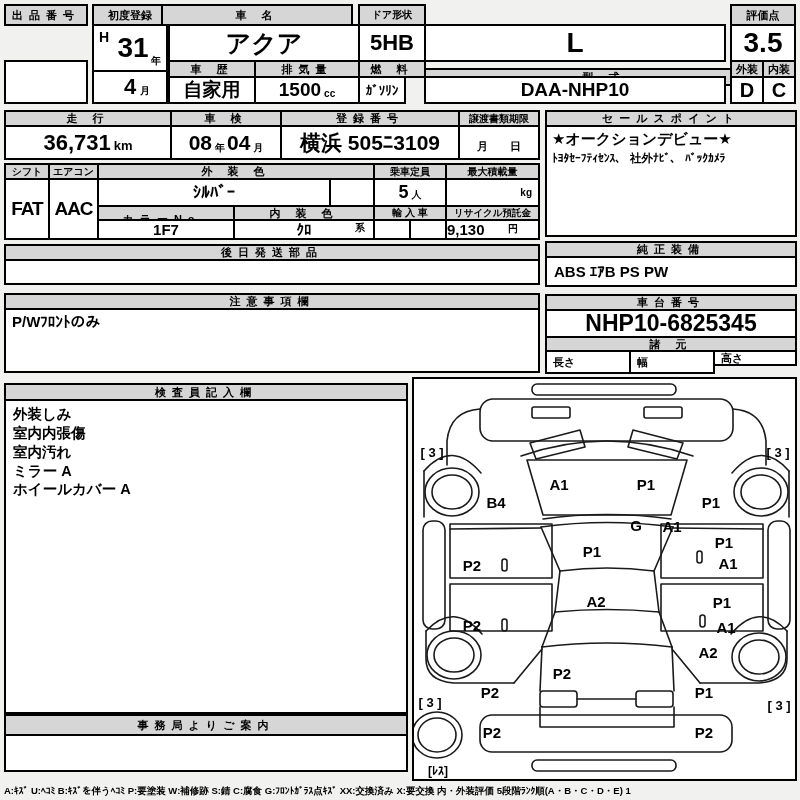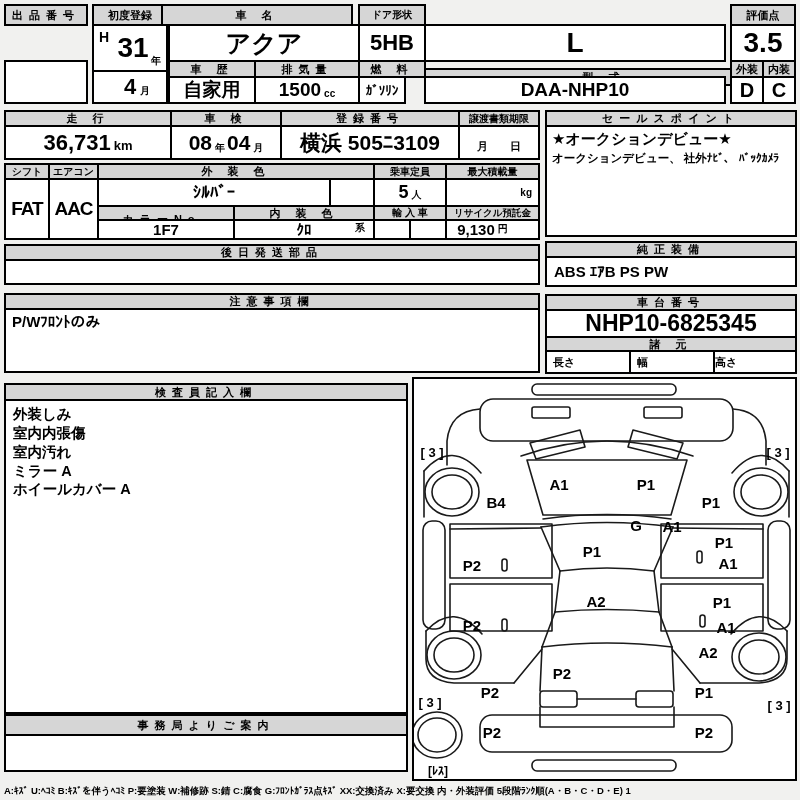--- a/index.html
+++ b/index.html
@@ -92,21 +92,21 @@
     <span class="unit">月</span>
   </div>
   <div class="c h w" style="left:280px;top:110px;width:180px;height:17px">登録番号</div>
   <div class="c" style="left:280px;top:125px;width:180px;height:35px;font-size:21px">横浜 505ﾆ3109</div>
   <div class="c h t" style="left:458px;top:110px;width:82px;height:17px">譲渡書類期限</div>
   <div class="c" style="left:458px;top:125px;width:82px;height:35px;align-items:flex-end;padding-bottom:4px;font-size:11px">月　　日</div>
 
   <div class="c h w" style="left:545px;top:110px;width:252px;height:17px">セールスポイント</div>
   <div class="c blk" style="left:545px;top:125px;width:252px;height:112px;padding:3px 5px">
     <div style="font-size:15px">★オークションデビュー★</div>
-    <div style="font-size:11.5px;margin-top:2px">オークションデビュー、 社外ﾅﾋﾞ、 ﾊﾞｯｸｶﾒﾗ</div>
+    <div style="font-size:11.5px;margin-top:2px">ﾄﾖﾀｾｰﾌﾃｨｾﾝｽ、 社外ﾅﾋﾞ、 ﾊﾞｯｸｶﾒﾗ</div>
   </div>
 
   <div class="c h t" style="left:4px;top:163px;width:46px;height:17px">シフト</div>
   <div class="c" style="left:4px;top:178px;width:46px;height:62px;font-size:19px;letter-spacing:-1px">FAT</div>
   <div class="c h t" style="left:48px;top:163px;width:51px;height:17px">エアコン</div>
   <div class="c" style="left:48px;top:178px;width:51px;height:62px;font-size:19px;letter-spacing:-1px">AAC</div>
 
   <div class="c h w" style="left:97px;top:163px;width:278px;height:17px">外 装 色</div>
   <div class="c" style="left:97px;top:178px;width:234px;height:29px;font-size:17px">ｼﾙﾊﾞｰ</div>
   <div class="c" style="left:329px;top:178px;width:46px;height:29px"></div>
@@ -123,40 +123,40 @@
   <div class="c" style="left:97px;top:219px;width:138px;height:21px;font-size:15px">1F7</div>
   <div class="c h w" style="left:233px;top:205px;width:142px;height:16px">内 装 色</div>
   <div class="c" style="left:233px;top:219px;width:142px;height:21px">
     <span style="font-size:15px">ｸﾛ</span>
     <span style="position:absolute;right:8px;bottom:3px;font-size:10px">系</span>
   </div>
   <div class="c h t" style="left:373px;top:205px;width:74px;height:16px;font-size:10px">輸 入 車</div>
   <div class="c" style="left:373px;top:219px;width:38px;height:21px"></div>
   <div class="c" style="left:409px;top:219px;width:38px;height:21px"></div>
   <div class="c h t" style="left:445px;top:205px;width:95px;height:16px;font-size:9.5px">リサイクル預託金</div>
-  <div class="c" style="left:445px;top:219px;width:95px;height:21px;justify-content:center;padding-right:20px">
+  <div class="c" style="left:445px;top:219px;width:95px;height:21px;justify-content:space-between;padding-right:20px">
     <span style="font-size:15px">9,130</span>
     <span class="unit" style="padding-bottom:2px">円</span>
   </div>
 
   <div class="c h w" style="left:4px;top:244px;width:536px;height:17px">後日発送部品</div>
   <div class="c left blk" style="left:4px;top:259px;width:536px;height:26px;padding:2px 6px;font-size:14px"></div>
 
   <div class="c h w" style="left:545px;top:241px;width:252px;height:17px">純正装備</div>
   <div class="c left" style="left:545px;top:256px;width:252px;height:31px;padding-left:7px;font-size:15px">ABS ｴｱB PS PW</div>
 
   <div class="c h w" style="left:4px;top:293px;width:536px;height:17px">注意事項欄</div>
   <div class="c blk" style="left:4px;top:308px;width:536px;height:65px;padding:3px 6px;font-size:15px">P/Wﾌﾛﾝﾄのみ</div>
 
   <div class="c h w" style="left:545px;top:294px;width:252px;height:17px">車台番号</div>
   <div class="c" style="left:545px;top:309px;width:252px;height:29px;font-size:23px">NHP10-6825345</div>
   <div class="c h w" style="left:545px;top:336px;width:252px;height:16px">諸 元</div>
   <div class="c left" style="left:545px;top:350px;width:86px;height:24px;padding-left:6px;font-size:11px">長さ</div>
   <div class="c left" style="left:629px;top:350px;width:86px;height:24px;padding-left:6px;font-size:11px">幅</div>
-  <div class="c left" style="left:713px;top:350px;width:84px;height:24px;font-size:11px">高さ</div>
+  <div class="c left" style="left:713px;top:350px;width:84px;height:16px;padding-left:6px;font-size:11px">高さ</div>
 
   <div class="c h w" style="left:4px;top:383px;width:404px;height:18px">検査員記入欄</div>
   <div class="c blk" style="left:4px;top:399px;width:404px;height:315px;padding:4px 7px;font-size:14.5px;line-height:1.3;white-space:pre-line">外装しみ
 室内内張傷
 室内汚れ
 ミラー A
 ホイールカバー A</div>
 
   <div class="c h w" style="left:4px;top:714px;width:404px;height:22px">事務局よりご案内</div>
   <div class="c blk" style="left:4px;top:734px;width:404px;height:38px;padding:2px 6px;font-size:13px"></div>

